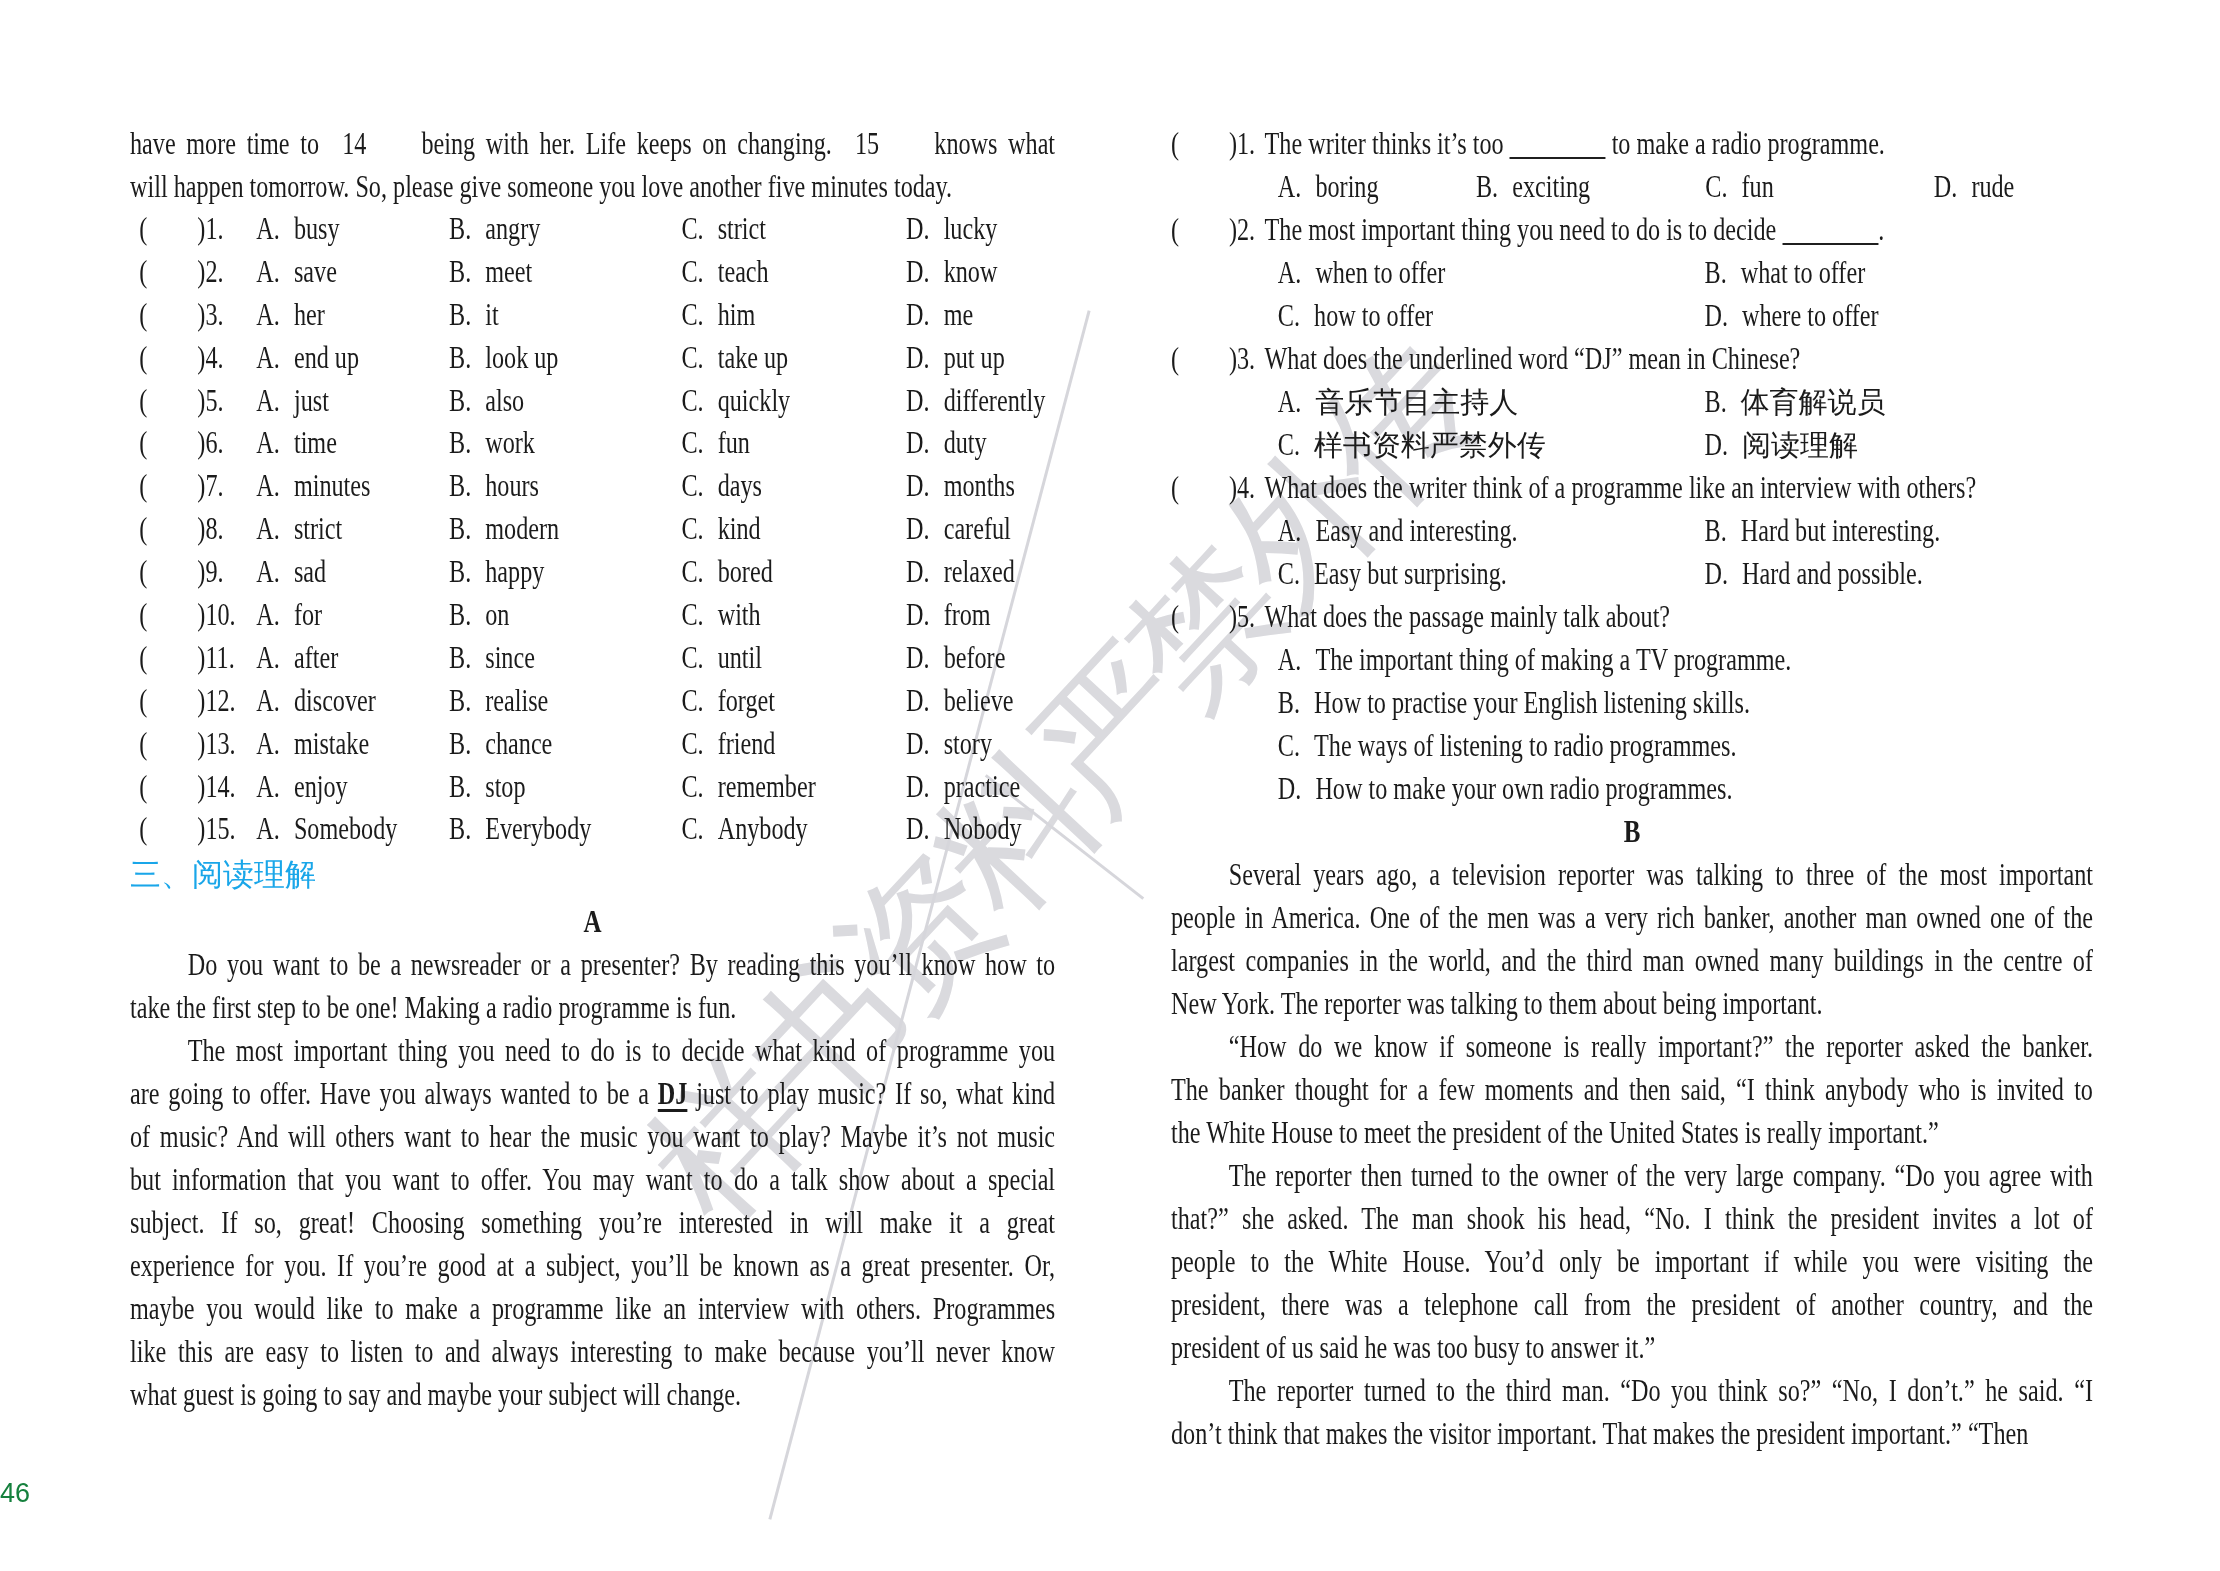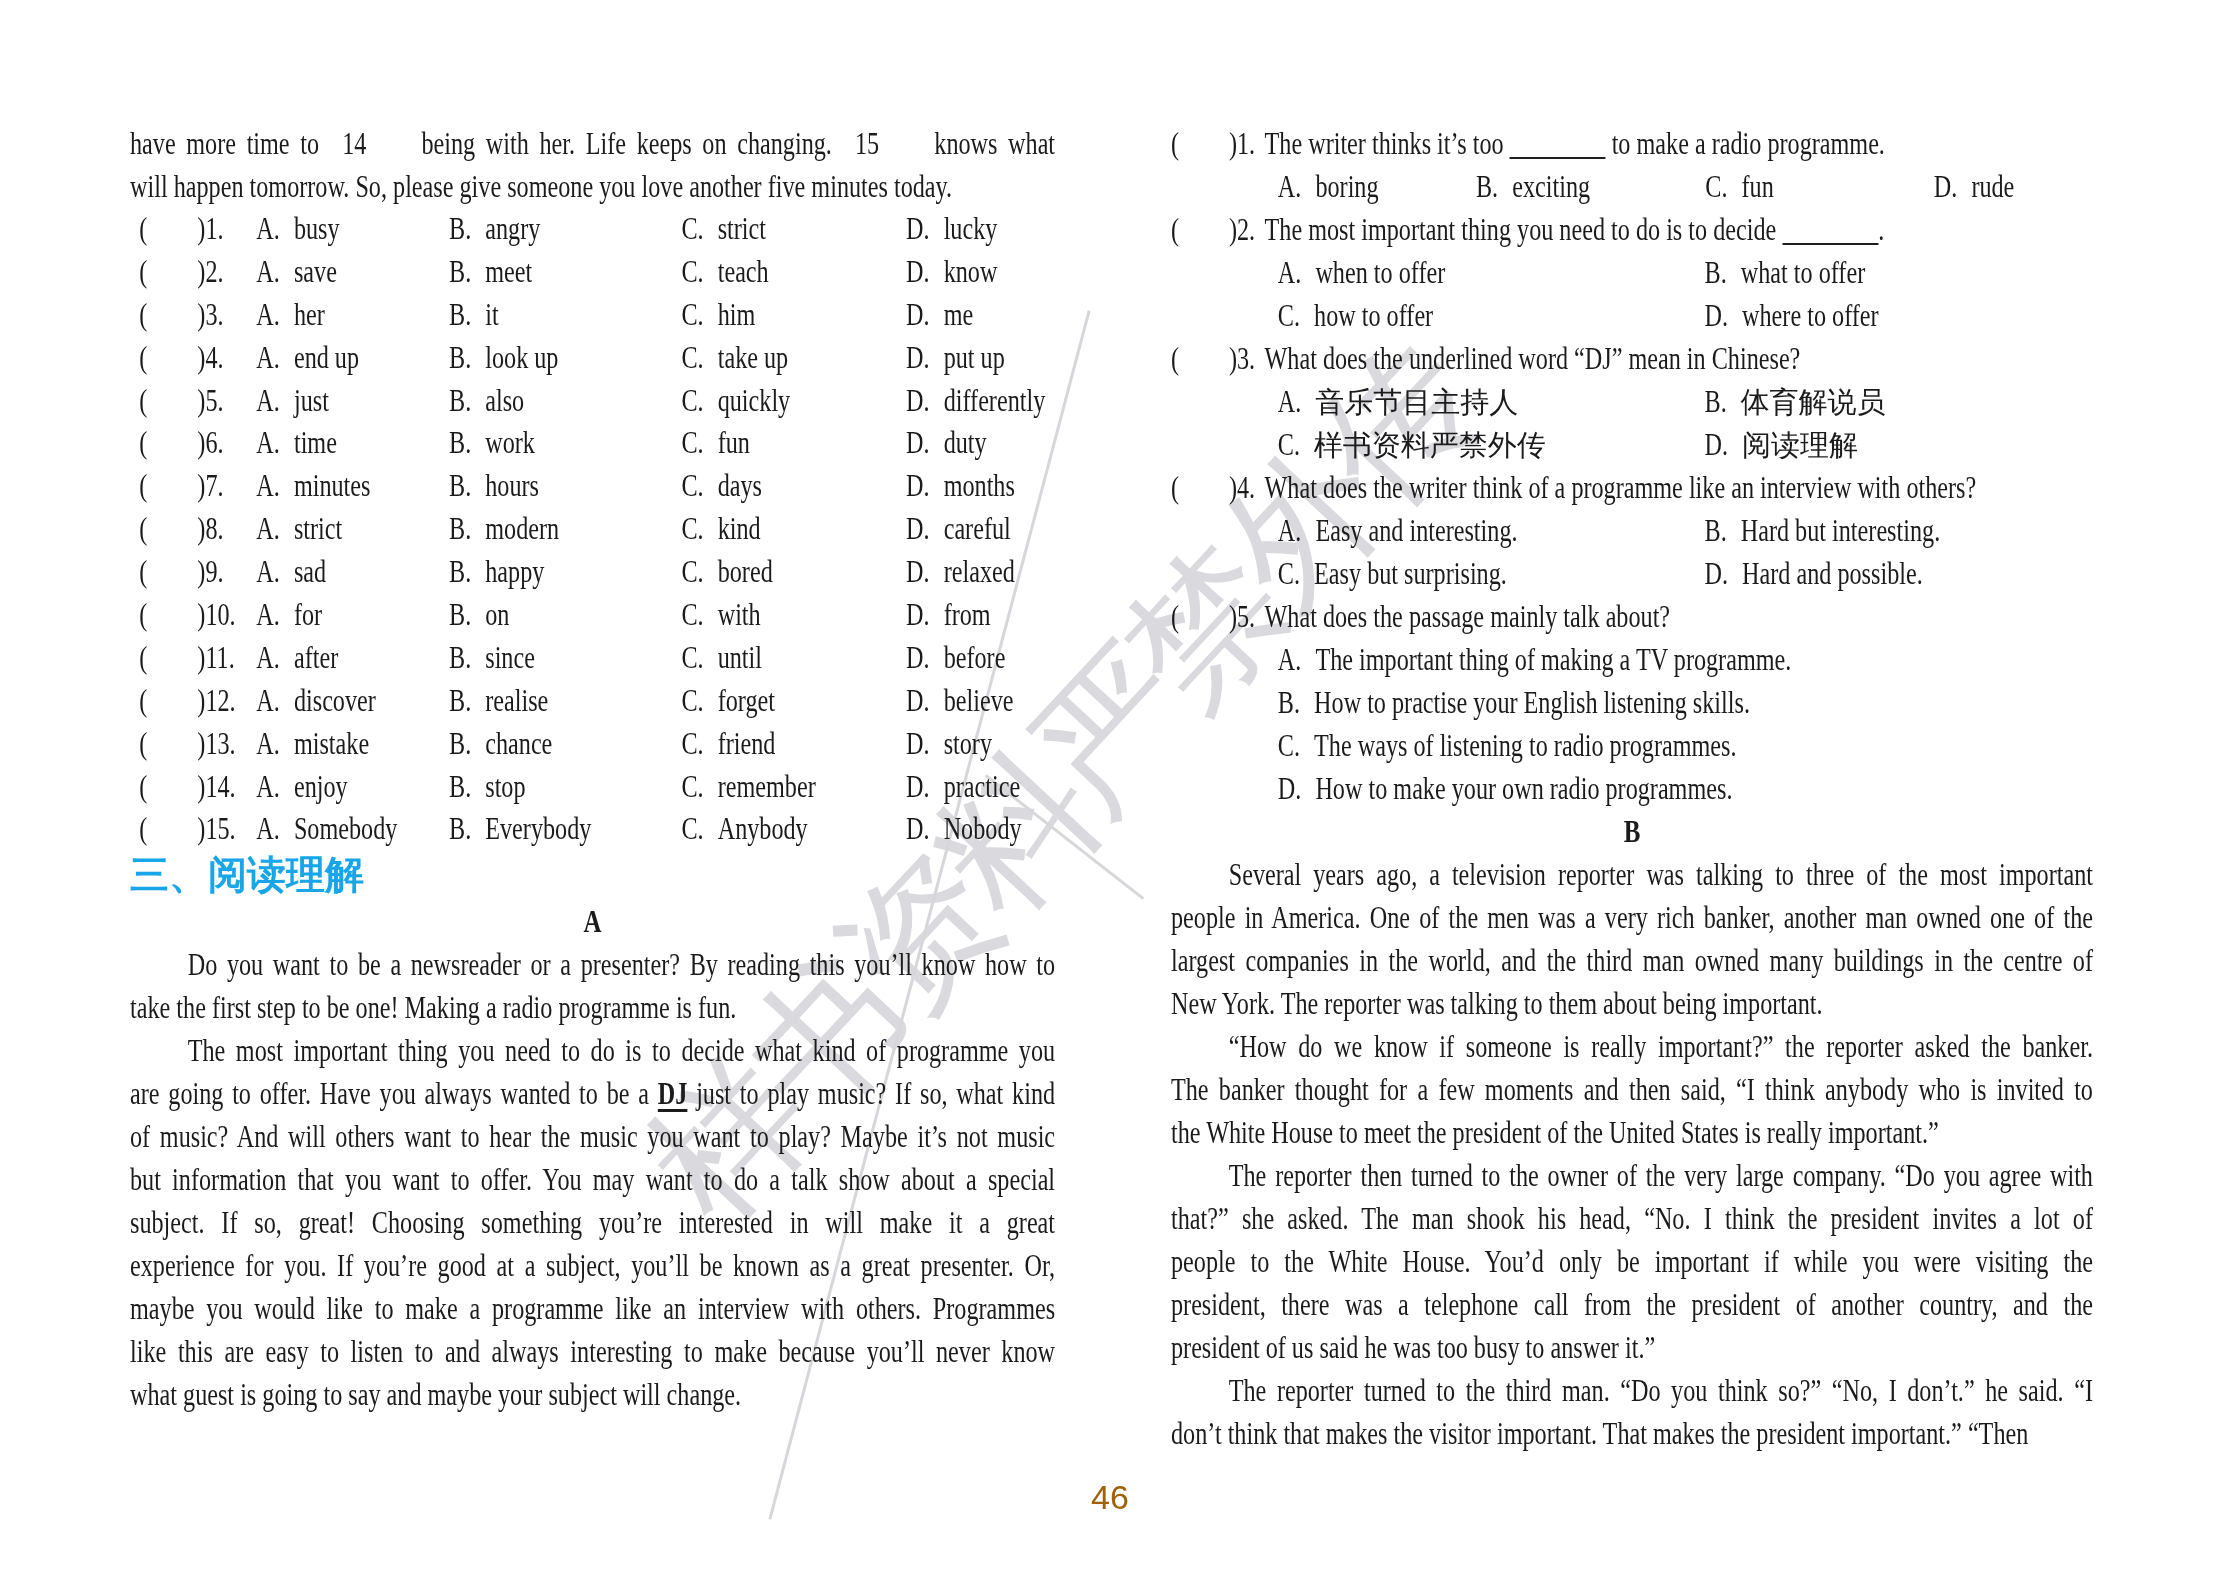--- a/index.html
+++ b/index.html
@@ -41,23 +41,23 @@
   .gap{display:inline-block;width:64px;}
   .stem{margin-left:12px;}
   .olab{margin-right:18px;}
   .blank{display:inline-block;border-bottom:2.5px solid #1f1f1f;text-align:center;
          vertical-align:baseline;margin-bottom:-5px;}
   .blank.num{min-width:72px;padding:0 16px;height:42px;line-height:42px;}
   .blank.empty{width:123px;height:30px;}
   .bu{font-weight:bold;text-decoration:underline;text-underline-offset:5px;text-decoration-thickness:2.5px;}
   .cjk{display:inline-block;transform:scaleX(1.282);transform-origin:0 60%;
        font-family:"Liberation Sans",sans-serif;font-size:29px;text-align:center;}
-  #sec3-heading .cjk{font-size:39px;font-weight:bold;color:#19a6e9;}
-  #page-number{position:absolute;top:1478px;left:0;width:100%;text-align:center;z-index:1;
-               font-family:"Liberation Sans",sans-serif;font-size:34px;color:#a16207;}
+  #sec3-heading .cjk{font-size:31px;font-weight:normal;color:#19a6e9;}
+  #page-number{position:absolute;top:1478px;left:0;width:100%;z-index:1;
+               font-family:"Liberation Sans",sans-serif;font-size:27px;color:#15803d;}
 </style>
 </head>
 <body>
 
 <div class="page">
 
   <div id="watermark">样书资料严禁外传</div>
   <div id="wm-line1" class="wm-line"></div>
   <div id="wm-line2" class="wm-line"></div>
 

